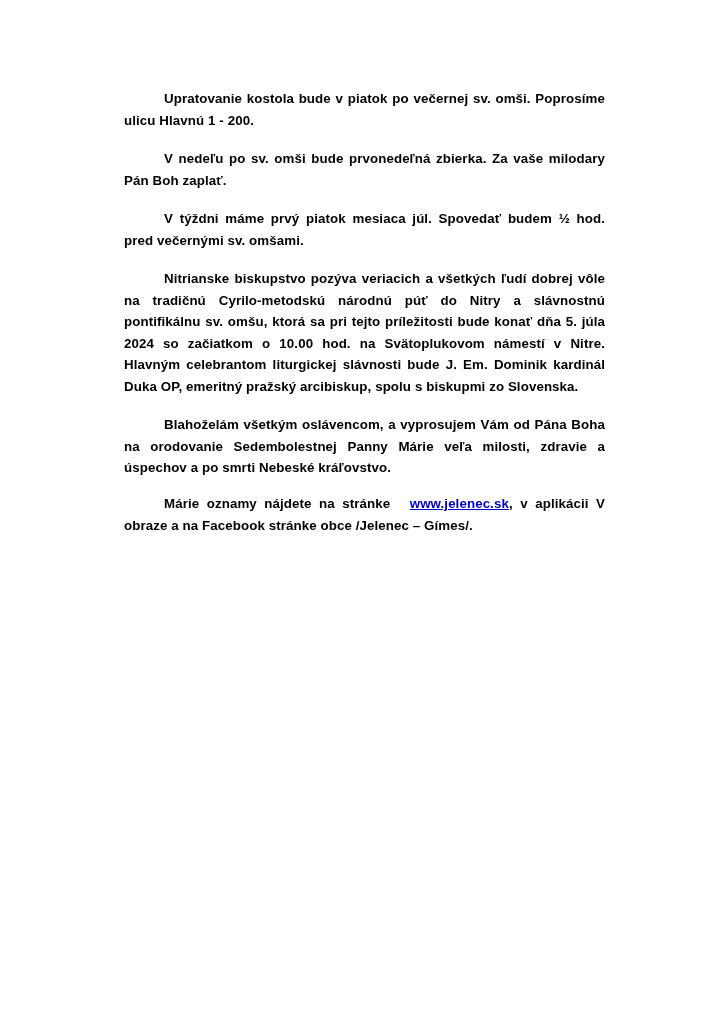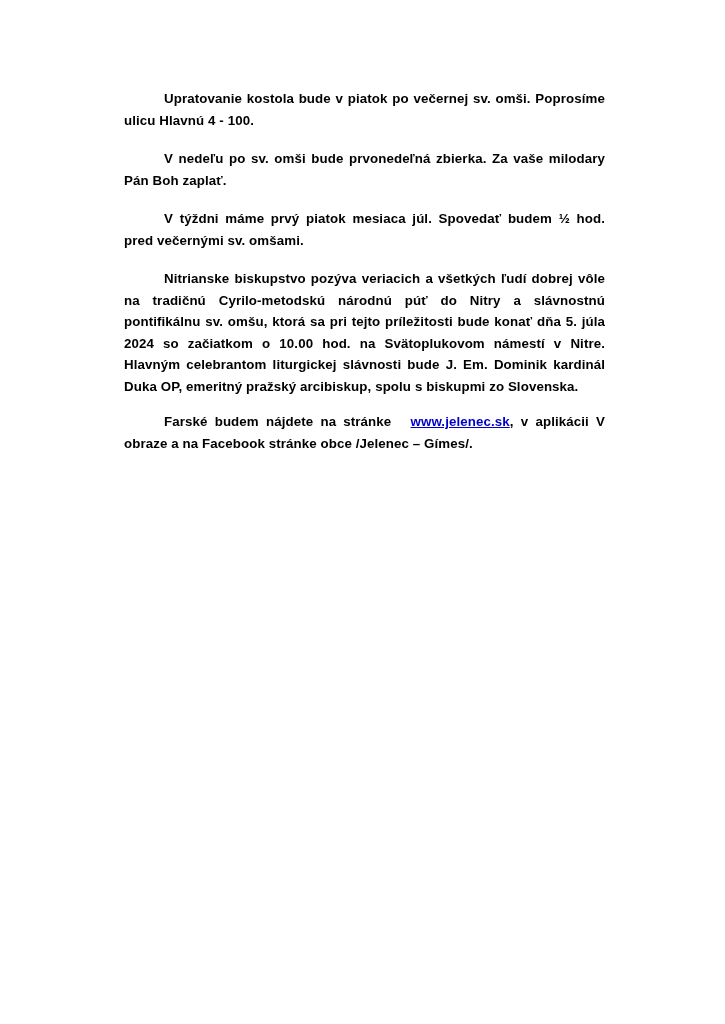--- a/index.html
+++ b/index.html
@@ -50,25 +50,26 @@
     font-weight: bold;
     margin-left: 12px;
   }
 </style>
 </head>
 <body>
 
 <div class="page">
   <div class="doc-body">
 
-    <p class="para"><span class="indent"></span><span>Upratovanie kostola bude v piatok po večernej sv. omši. Poprosíme ulicu Hlavnú 4 - 100.</span></p>
+    <p class="para"><span class="indent"></span><span>Upratovanie kostola bude v piatok po večernej sv. omši. Poprosíme ulicu Hlavnú 1 - 200.</span></p>
 
     <p class="para gap"><span class="indent"></span><span>V nedeľu po sv. omši bude prvonedeľná zbierka. Za vaše milodary Pán Boh zaplať.</span></p>
 
     <p class="para gap"><span class="indent"></span><span>V týždni máme prvý piatok mesiaca júl. Spovedať budem ½ hod. pred večernými sv. omšami.</span></p>
 
     <p class="para gap"><span class="indent"></span><span>Nitrianske biskupstvo pozýva veriacich a všetkých ľudí dobrej vôle na tradičnú Cyrilo-metodskú národnú púť do Nitry a slávnostnú pontifikálnu sv. omšu, ktorá sa pri tejto príležitosti bude konať dňa 5. júla 2024 so začiatkom o 10.00 hod. na Svätoplukovom námestí v Nitre. Hlavným celebrantom liturgickej slávnosti bude J. Em. Dominik kardinál Duka OP, emeritný pražský arcibiskup, spolu s biskupmi zo Slovenska.</span></p>
 
+    <p class="para gap"><span class="indent"></span><span>Blahoželám všetkým oslávencom, a vyprosujem Vám od Pána Boha na orodovanie Sedembolestnej Panny Márie veľa milosti, zdravie a úspechov a po smrti Nebeské kráľovstvo.</span></p>
 
-    <p class="para gap-small"><span class="indent"></span><span>Farské budem nájdete na stránke </span><a class="doclink" href="#">www.jelenec.sk</a><span>, v aplikácii V obraze a na Facebook stránke obce /Jelenec – Gímes/.</span></p>
+    <p class="para gap-small"><span class="indent"></span><span>Márie oznamy nájdete na stránke </span><a class="doclink" href="#">www.jelenec.sk</a><span>, v aplikácii V obraze a na Facebook stránke obce /Jelenec – Gímes/.</span></p>
 
   </div>
 </div>
 
 </body></html>

